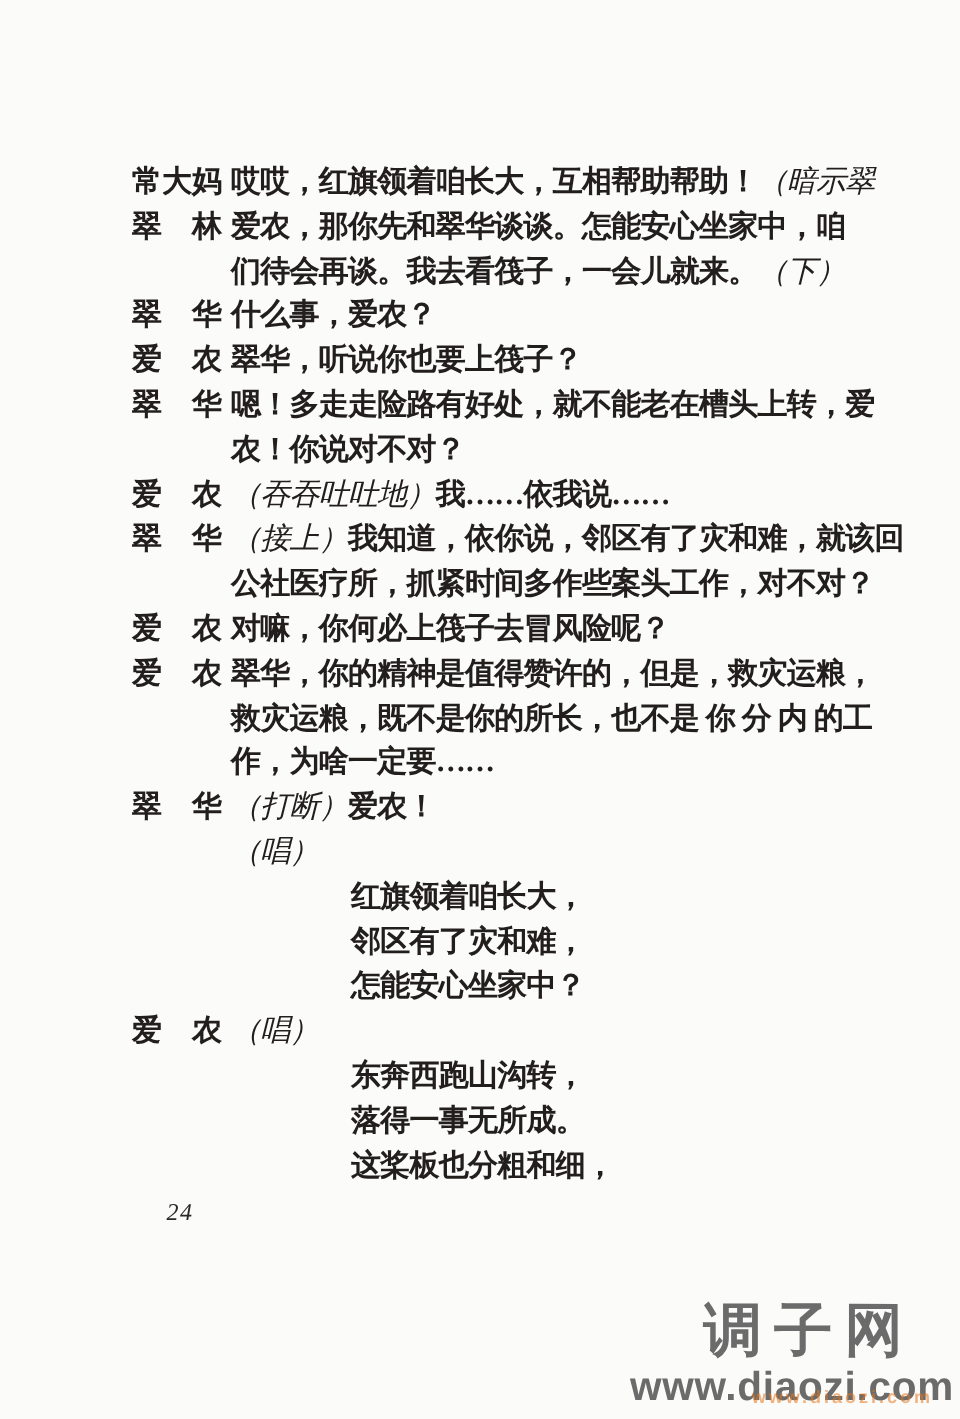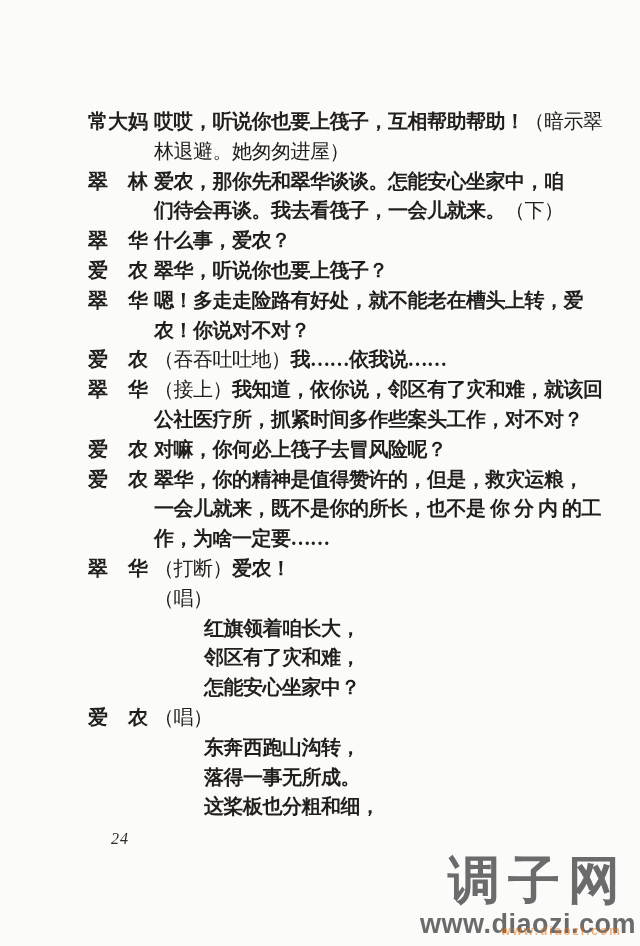--- a/index.html
+++ b/index.html
@@ -21,58 +21,56 @@
     font-size: 20px; font-weight: 700;
     letter-spacing: -0.5px;
     white-space: nowrap;
   }
   .speaker {
     display: inline-block; width: 66px; 
     letter-spacing: 0;
   }
   .t { }
   .dir {
+    font-style: italic;
     font-weight: 500;
   }
-  .song .pre { margin-left: 50px; }
+  .song .pre { margin-left: 80px; }
   .pagenum {
     margin-top: 8px; padding-left: 23px;
     font-size: 16px; font-style: italic; font-weight: 400;
     letter-spacing: 1px; color: #2b2926;
   }
   .watermark {
     position: absolute; right: 2px; bottom: 8px;
     text-align: right;
     font-family: "Liberation Sans", "DejaVu Sans", sans-serif;
     font-weight: 700; color: #6b6b6b;
   }
   .wm-name {
-    font-size: 52px; letter-spacing: 8px; line-height: 1.12;
-    margin-right: 10px;
+    font-size: 39px; letter-spacing: 8px; line-height: 1.12;
+    margin-right: 28px;
   }
   .wm-url {
     font-size: 27px; letter-spacing: 0.5px; line-height: 1.05;
     margin-right: 2px;
   }
   .wm-accent {
     position: absolute; right: 16px; bottom: 0px;
     font-size: 12px; letter-spacing: 2px;
     color: #e6751a; opacity: 0.55; font-weight: 700;
   }
 </style>
 </head>
 <body>
 
 <div class="page">
 
   <div class="line">
-    <span class="speaker">常大妈</span><span class="t pre">哎哎，听说你也要上筏子，互相帮助帮助！</span><span class="t dir">（暗示翠</span><span class="t post"></span>
-  </div>
-  <div class="line">
-    <span class="speaker"></span><span class="t pre"></span><span class="t dir">林退避。她匆匆进屋）</span><span class="t post"></span>
+    <span class="speaker">常大妈</span><span class="t pre">哎哎，红旗领着咱长大，互相帮助帮助！</span><span class="t dir">（暗示翠</span><span class="t post"></span>
   </div>
   <div class="line">
     <span class="speaker">翠　林</span><span class="t pre">爱农，那你先和翠华谈谈。怎能安心坐家中，咱</span><span class="t dir"></span><span class="t post"></span>
   </div>
   <div class="line">
     <span class="speaker"></span><span class="t pre">们待会再谈。我去看筏子，一会儿就来。</span><span class="t dir">（下）</span><span class="t post"></span>
   </div>
   <div class="line">
     <span class="speaker">翠　华</span><span class="t pre">什么事，爱农？</span><span class="t dir"></span><span class="t post"></span>
   </div>
@@ -94,21 +92,21 @@
   <div class="line">
     <span class="speaker"></span><span class="t pre">公社医疗所，抓紧时间多作些案头工作，对不对？</span><span class="t dir"></span><span class="t post"></span>
   </div>
   <div class="line">
     <span class="speaker">爱　农</span><span class="t pre">对嘛，你何必上筏子去冒风险呢？</span><span class="t dir"></span><span class="t post"></span>
   </div>
   <div class="line">
     <span class="speaker">爱　农</span><span class="t pre">翠华，你的精神是值得赞许的，但是，救灾运粮，</span><span class="t dir"></span><span class="t post"></span>
   </div>
   <div class="line">
-    <span class="speaker"></span><span class="t pre">一会儿就来，既不是你的所长，也不是 你 分 内 的工</span><span class="t dir"></span><span class="t post"></span>
+    <span class="speaker"></span><span class="t pre">救灾运粮，既不是你的所长，也不是 你 分 内 的工</span><span class="t dir"></span><span class="t post"></span>
   </div>
   <div class="line">
     <span class="speaker"></span><span class="t pre">作，为啥一定要……</span><span class="t dir"></span><span class="t post"></span>
   </div>
   <div class="line">
     <span class="speaker">翠　华</span><span class="t pre"></span><span class="t dir">（打断）</span><span class="t post">爱农！</span>
   </div>
   <div class="line">
     <span class="speaker"></span><span class="t pre"></span><span class="t dir">（唱）</span><span class="t post"></span>
   </div>

